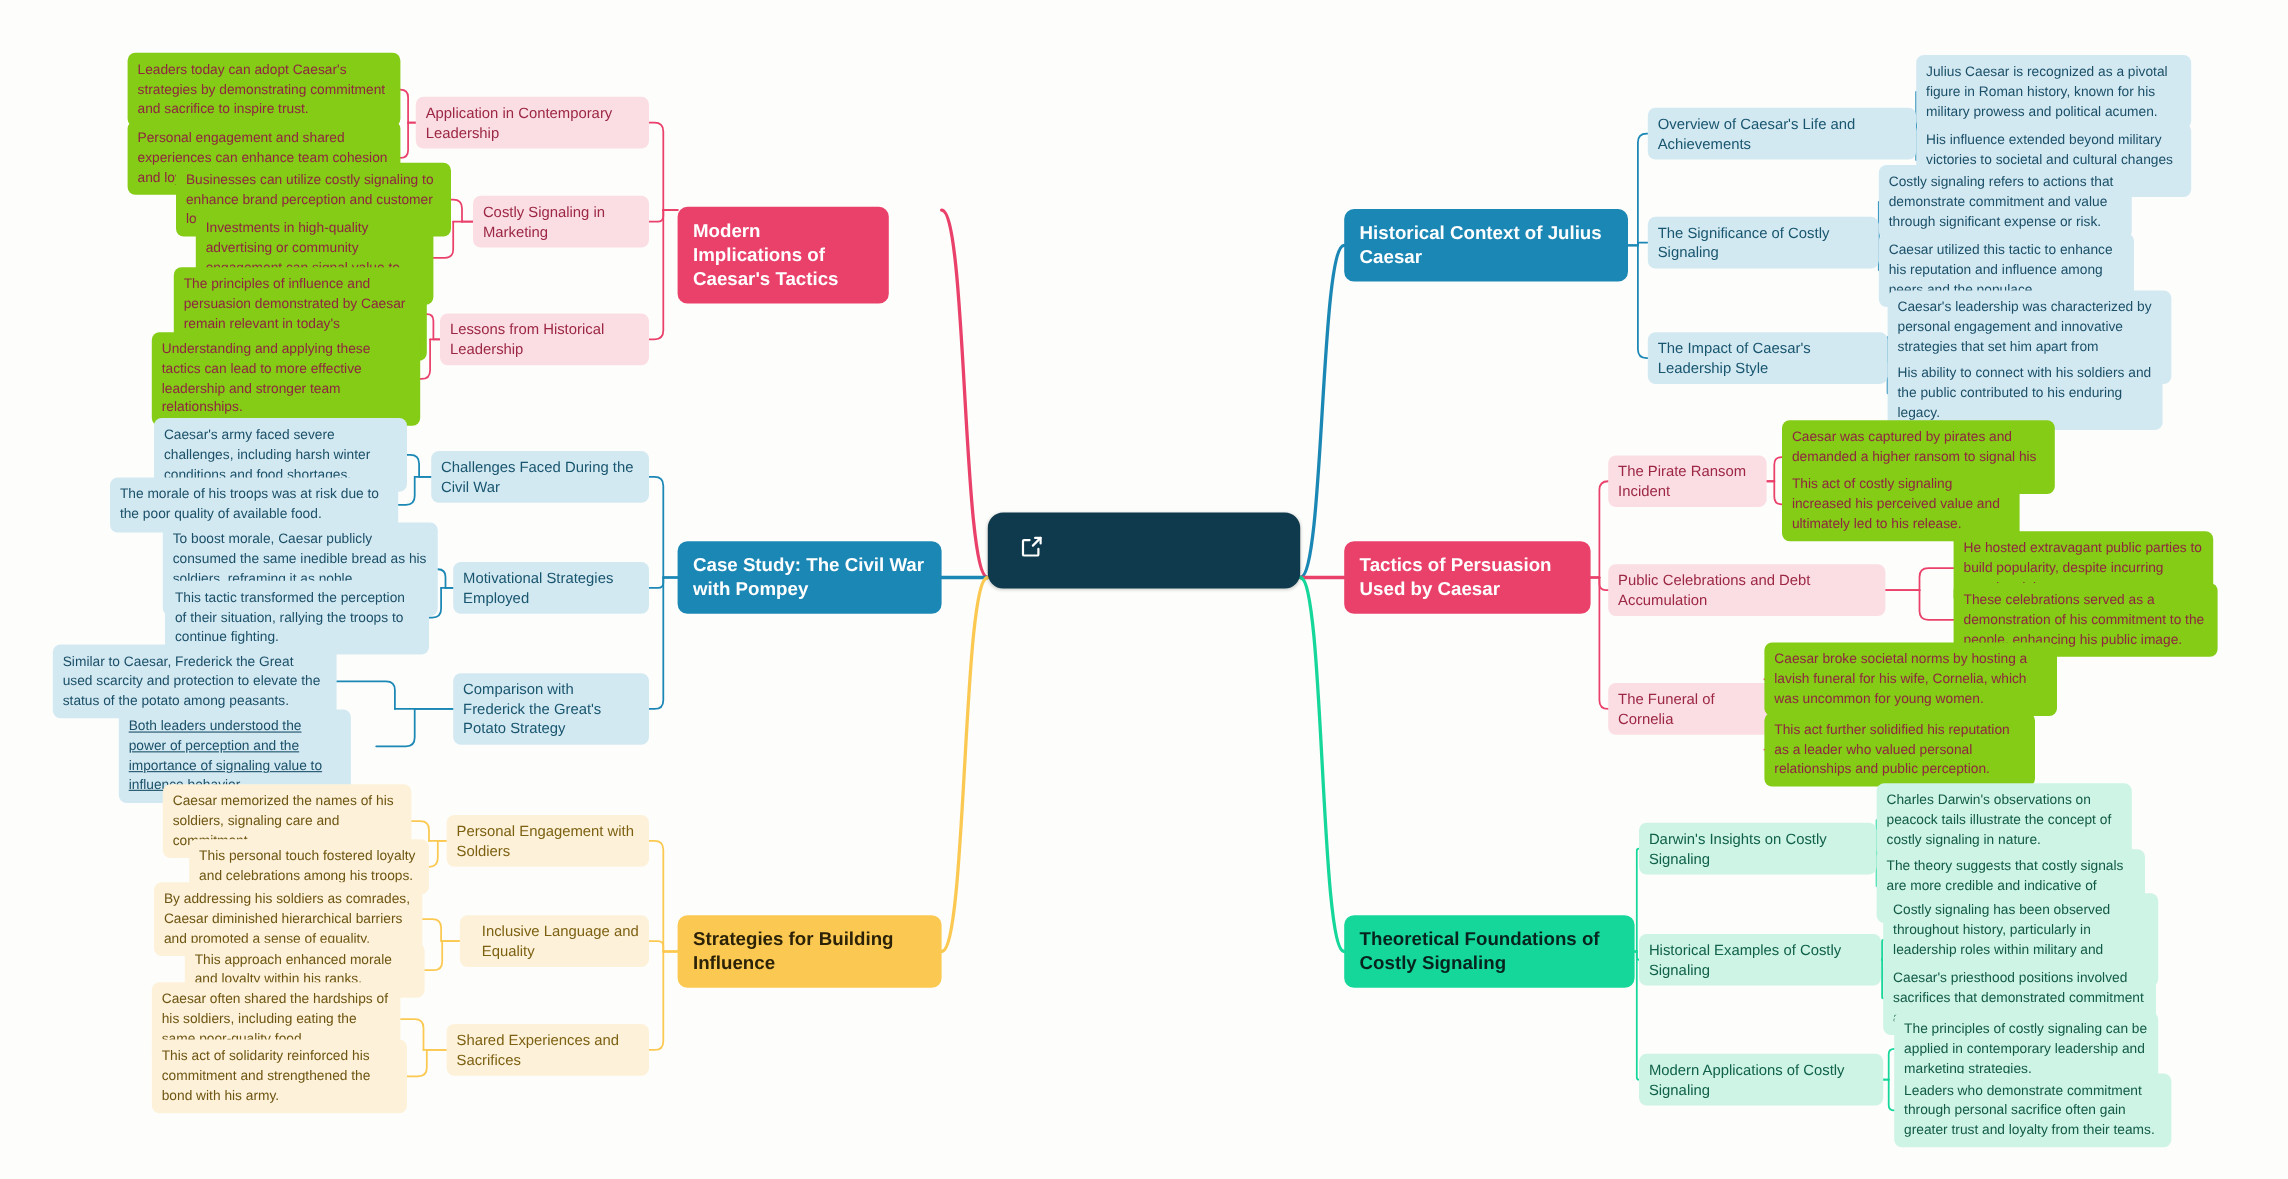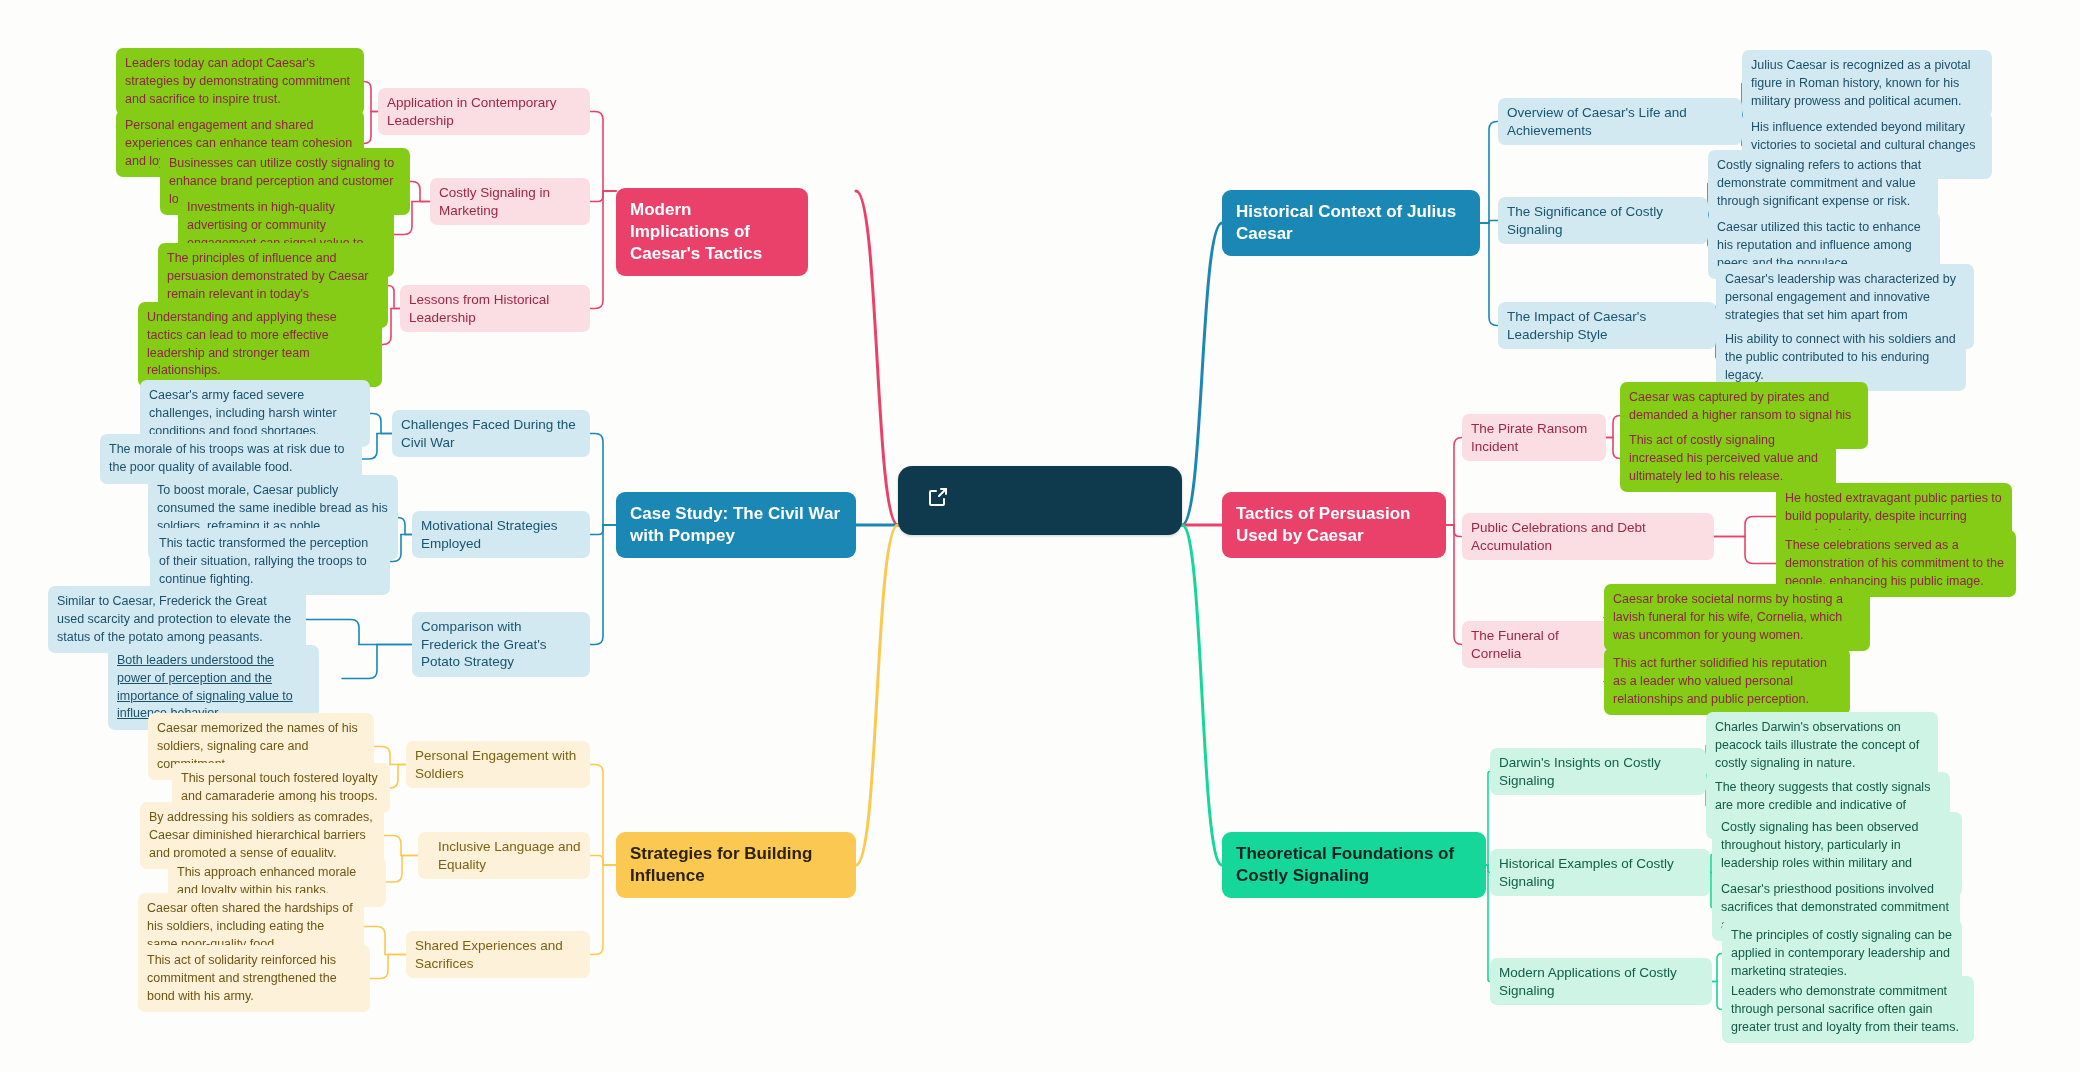--- a/index.html
+++ b/index.html
@@ -352,21 +352,21 @@
       <div class="c-yellow">
         <div class="node branch dark-text" style="left: 616px; top: 832px; width: 240px;"><span>Strategies for Building Influence</span></div>
       </div>
       <div class="c-yellow">
         <div class="node topic" style="left: 406px; top: 741px; width: 184px;"><span>Personal Engagement with Soldiers</span></div>
       </div>
       <div class="c-yellow">
         <div class="node leaf" style="left: 148px; top: 713px; width: 226px;"><span>Caesar memorized the names of his soldiers, signaling care and commitment.</span></div>
       </div>
       <div class="c-yellow">
-        <div class="node leaf" style="left: 172px; top: 763px; width: 218px;"><span>This personal touch fostered loyalty and camaraderie among his troops.</span></div>
+        <div class="node leaf" style="left: 172px; top: 763px; width: 218px;"><span>This personal touch fostered loyalty and celebrations among his troops.</span></div>
       </div>
       <div class="c-yellow">
         <div class="node topic" style="left: 418px; top: 832px; width: 172px; padding-left: 20px;"><span>Inclusive Language and Equality</span></div>
       </div>
       <div class="c-yellow">
         <div class="node leaf" style="left: 140px; top: 802px; width: 244px;"><span>By addressing his soldiers as comrades, Caesar diminished hierarchical barriers and promoted a sense of equality.</span></div>
       </div>
       <div class="c-yellow">
         <div class="node leaf" style="left: 168px; top: 857px; width: 218px;"><span>This approach enhanced morale and loyalty within his ranks.</span></div>
       </div>

